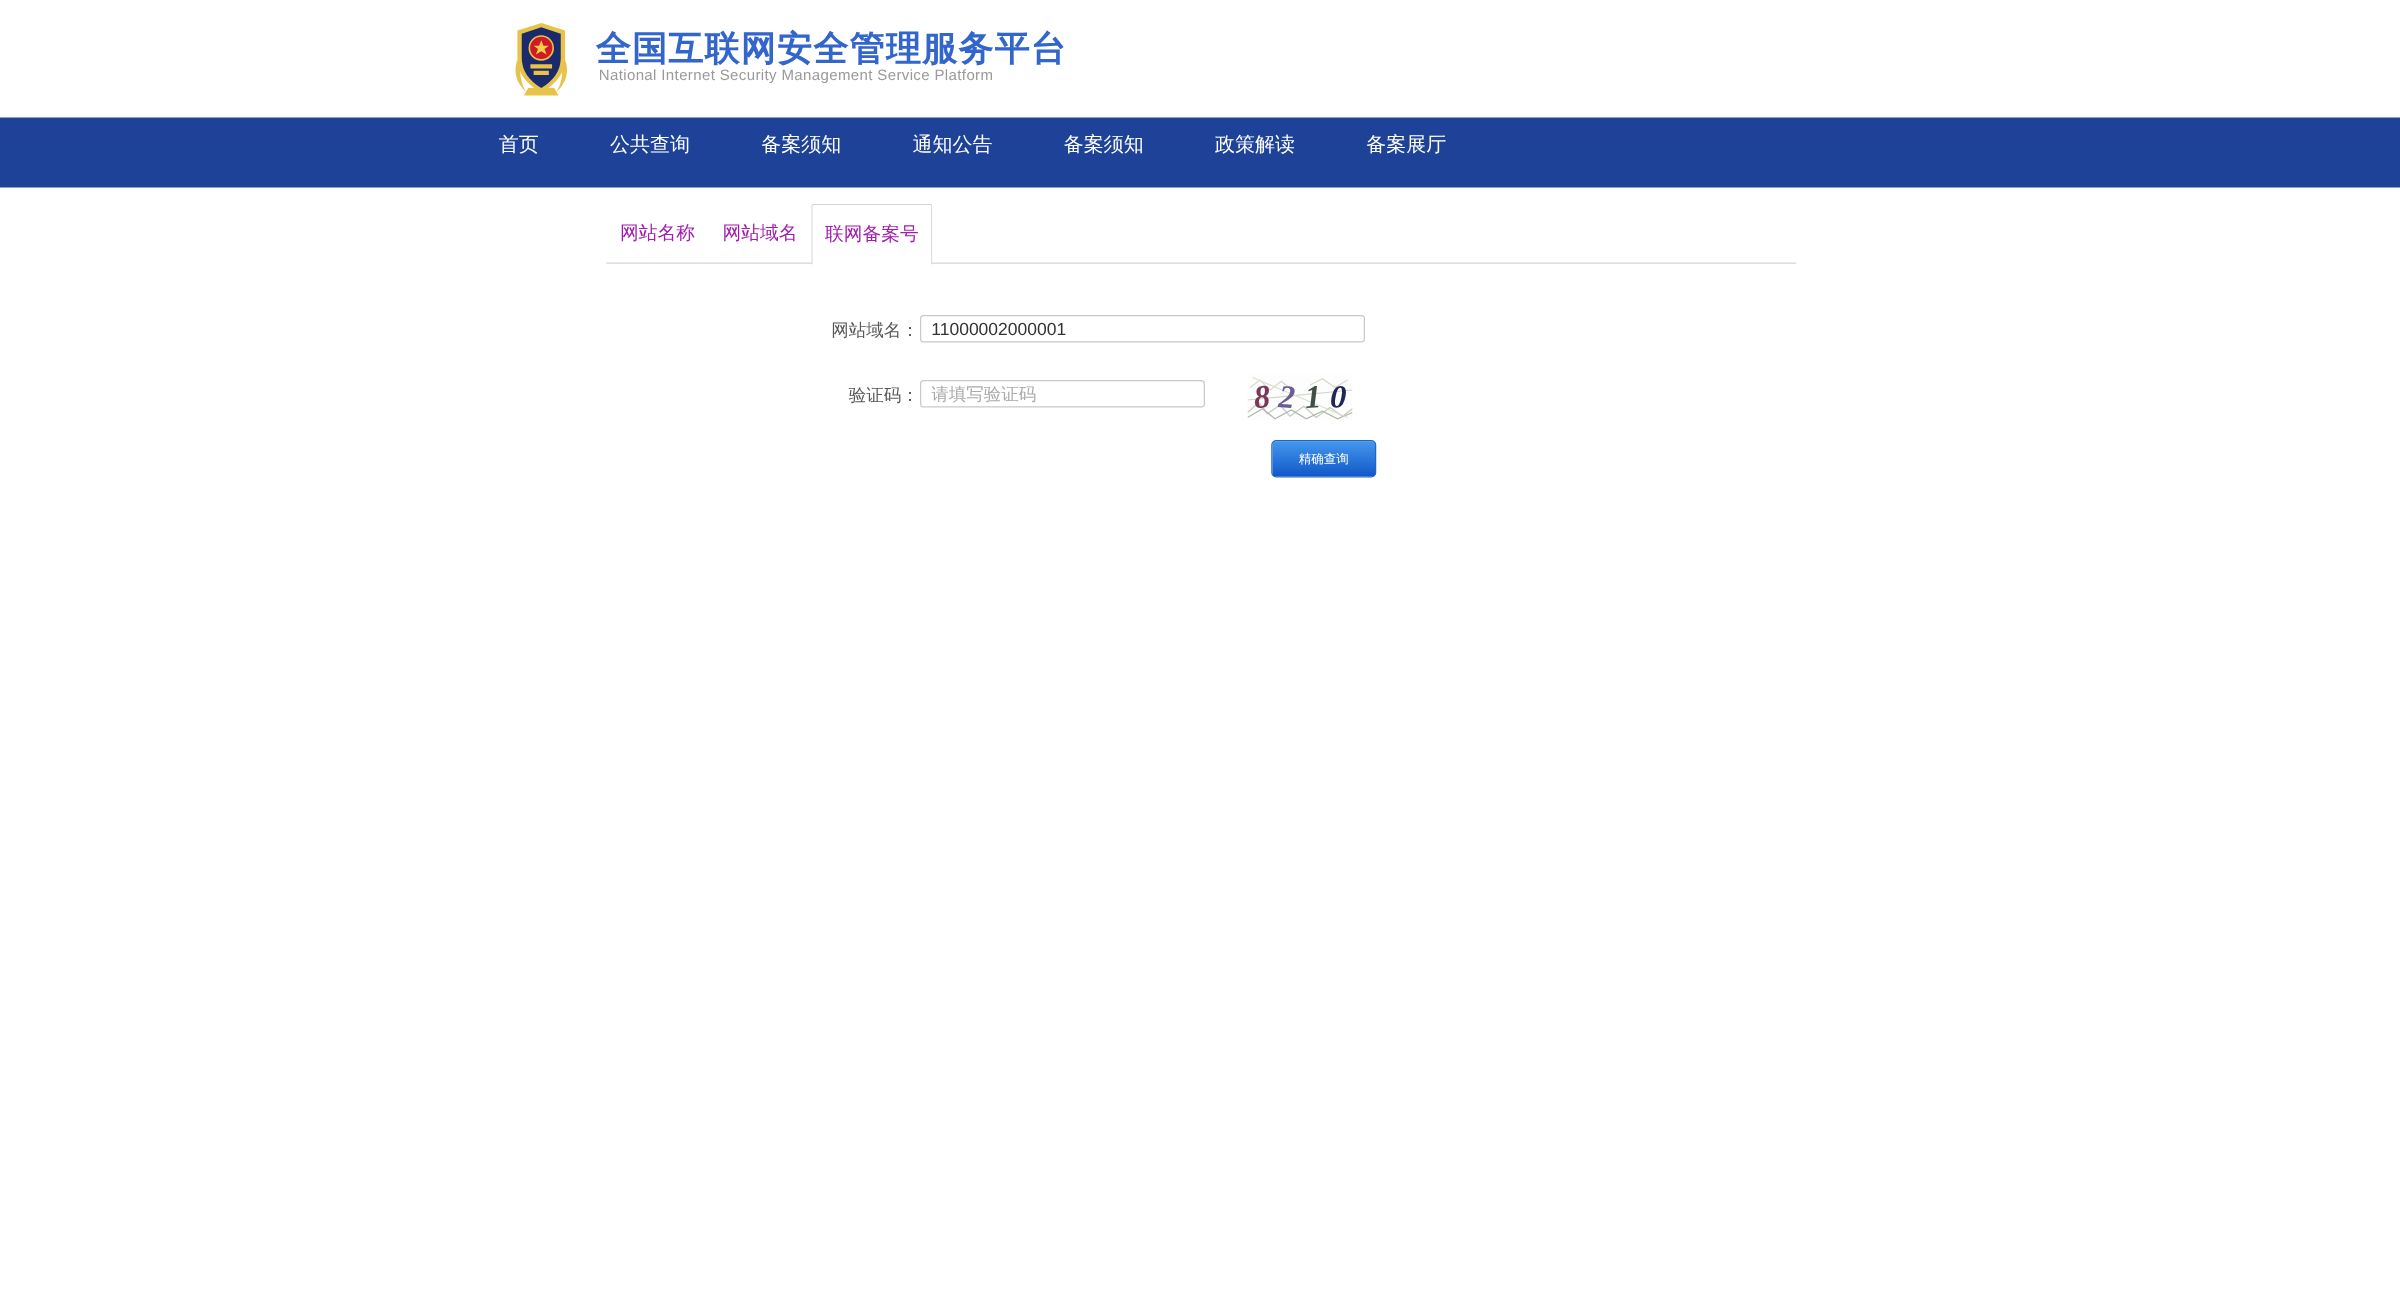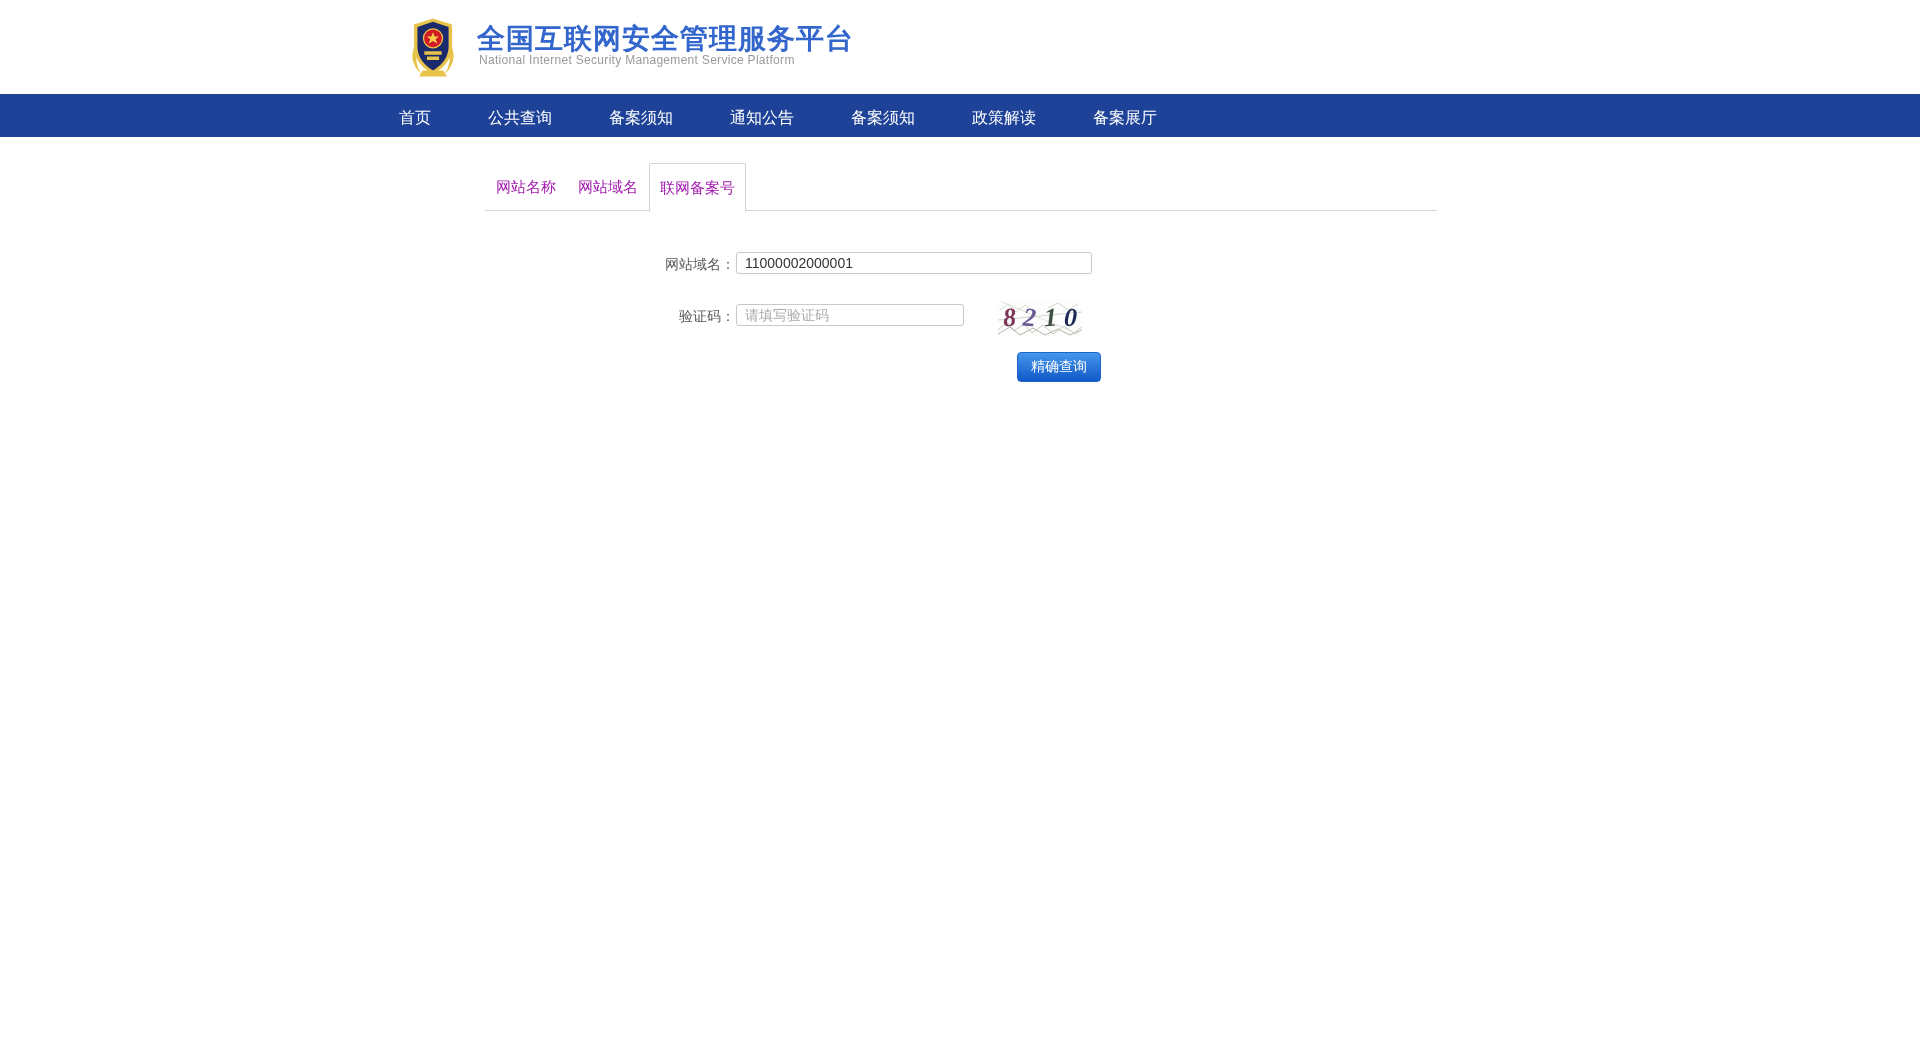--- a/index.html
+++ b/index.html
@@ -11,21 +11,21 @@
   .logo { position:absolute; left:367px; top:12px; width:52px; height:70px; }
   .site-title { position:absolute; left:437px; top:20px; font-size:28px; font-weight:600; color:#3366cc; letter-spacing:1px; white-space:nowrap; }
   .site-subtitle { position:absolute; left:439px; top:53px; font-size:12px; color:#9a9a9a; letter-spacing:.3px; white-space:nowrap; }
 
   .search-wrap { position:absolute; left:1246px; top:27px; width:312px; height:34px; border:1px solid #c9c9c9; border-radius:17px; background:#fff; display:flex; overflow:hidden; }
   .search-input { flex:1; border:none; outline:none; background:transparent; padding:0 10px 0 20px; font-size:14px; color:#333; font-family:"Liberation Sans", sans-serif; }
   .search-input::placeholder { color:#a9a9a9; }
   .search-btn { width:90px; height:100%; background:#1e4297; border:none; color:#fff; font-size:14px; display:flex; align-items:center; justify-content:center; gap:5px; cursor:pointer; font-family:"Liberation Sans", sans-serif; }
 
   
-  .navbar { position:absolute; top:94px; left:0; width:1920px; height:43px; background:#1e4297; }
+  .navbar { position:absolute; top:94px; left:0; width:1920px; height:56px; background:#1e4297;font-family:Liberation Mono, monospace; }
   .nav-items { position:absolute; left:399px; top:0; height:47px; display:flex; gap:57px; }
   .nav-item { color:#ffffff; font-size:16px; line-height:47px; cursor:pointer; white-space:nowrap; }
 
   
   .tabs { position:absolute; left:485px; top:163px; width:952px; height:48px; border-bottom:1px solid #d5d5d5; display:flex; }
   .tab { font-size:15px; color:#a21caf; line-height:48px; padding:0 11px; cursor:pointer; white-space:nowrap; }
   .tab.active { background:#fff; border:1px solid #d5d5d5; border-bottom:1px solid #fff; height:49px; margin-bottom:-1px; padding:0 10px; border-radius:2px 2px 0 0;text-align:center; }
 
   
   .form-label { position:absolute; left:485px; width:250px; text-align:right; font-size:14px; color:#595959; line-height:22px; white-space:nowrap; }
@@ -38,21 +38,21 @@
 
   .captcha { position:absolute; left:998px; top:300px; width:84px; height:36px; cursor:pointer; background:#fdfdfd; }
   .captcha svg.noise { position:absolute; left:0; top:0; width:84px; height:36px; }
   .captcha .digits { position:absolute; left:0; top:0; width:84px; height:36px; display:flex; align-items:center; justify-content:space-between; padding:0 5px; }
   .captcha .digit { font-family:"Liberation Serif", serif; font-weight:bold; font-style:italic; font-size:26px; line-height:26px; }
   .d0 { color:#7d3558; transform:rotate(-5deg); }
   .d1 { color:#6d5b93; transform:rotate(4deg); }
   .d2 { color:#3f4f45; transform:rotate(-3deg); }
   .d3 { color:#1f2757; transform:rotate(2deg); }
 
-  .submit-btn { position:absolute; left:1017px; top:352px; width:84px; height:30px; border:1px solid #1c66c9; border-radius:4px; background:linear-gradient(#4497ec,#1158c9); color:#fff; font-size:14px; cursor:pointer; font-family:"Liberation Sans", sans-serif;text-align:center; }
+  .submit-btn { position:absolute; left:1017px; top:352px; width:84px; height:30px; border:1px solid #1c66c9; border-radius:4px; background:linear-gradient(#4497ec,#1158c9); color:#fff; font-size:10px; cursor:pointer; font-family:"Liberation Sans", sans-serif;text-align:center; }
 </style>
 </head>
 <body>
 
 <div class="page">
 
   <div class="header">
     <svg class="logo" viewBox="0 0 60 74" aria-hidden="true">
       <path d="M8,38 Q2,54 16,68 Q8,54 12,40 Z" fill="#e8c34a"></path>
       <path d="M52,38 Q58,54 44,68 Q52,54 48,40 Z" fill="#e8c34a"></path>

